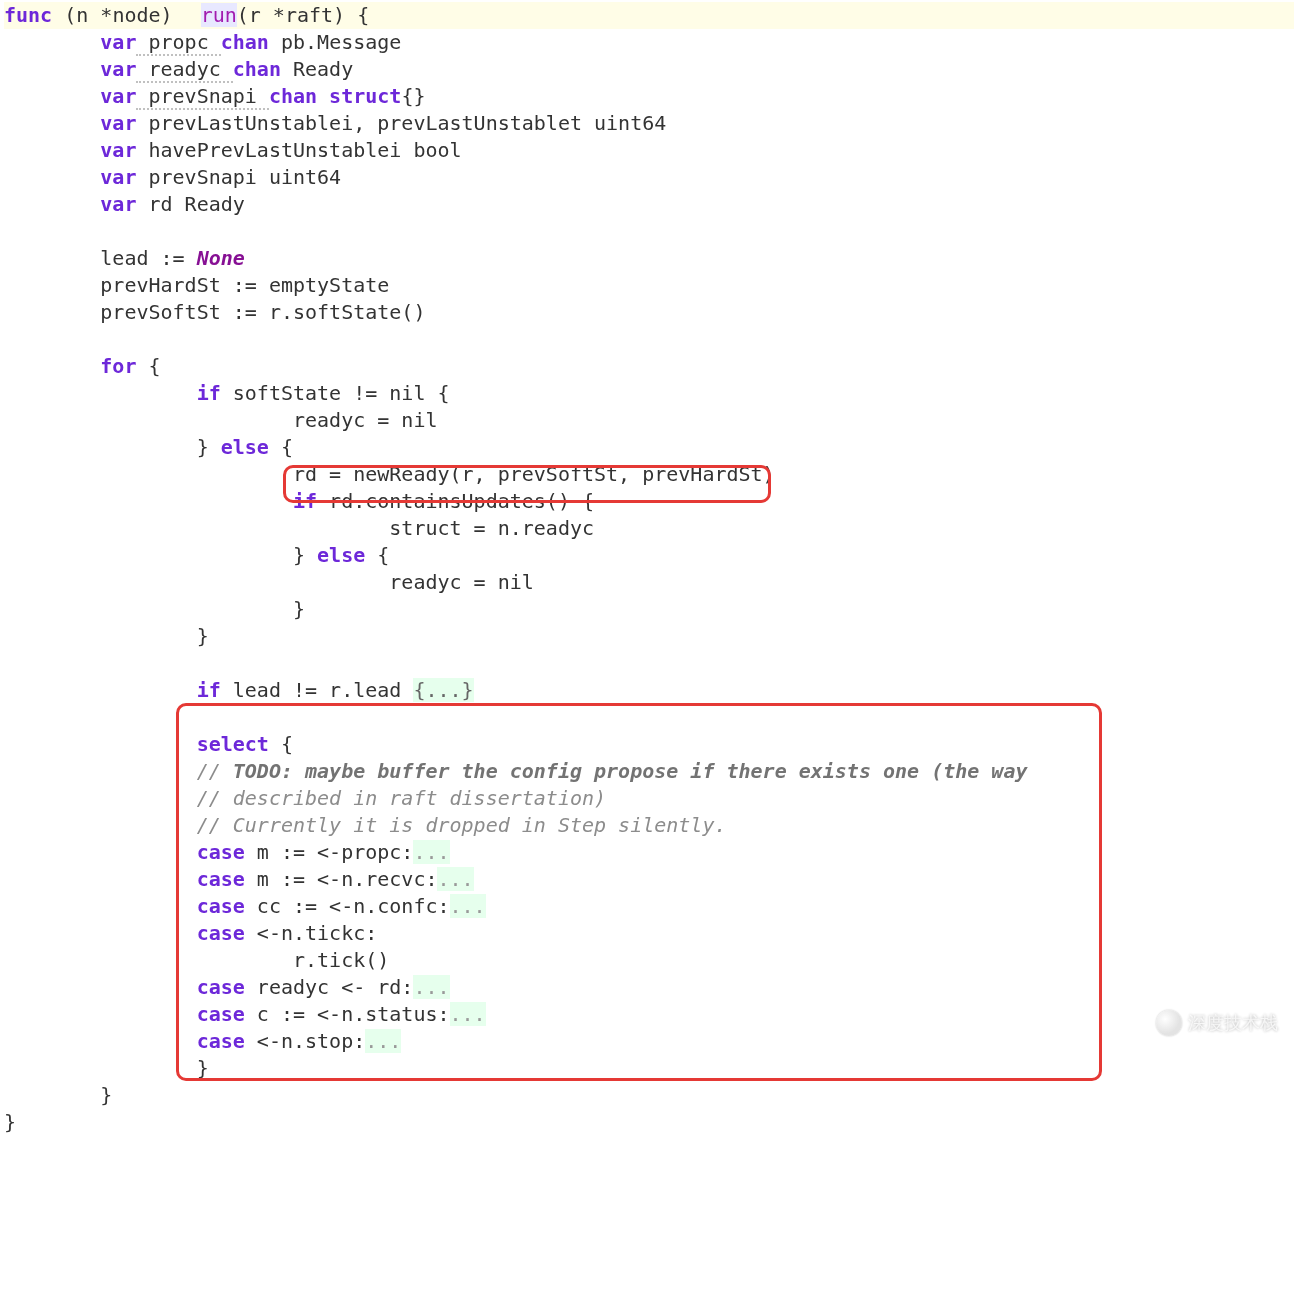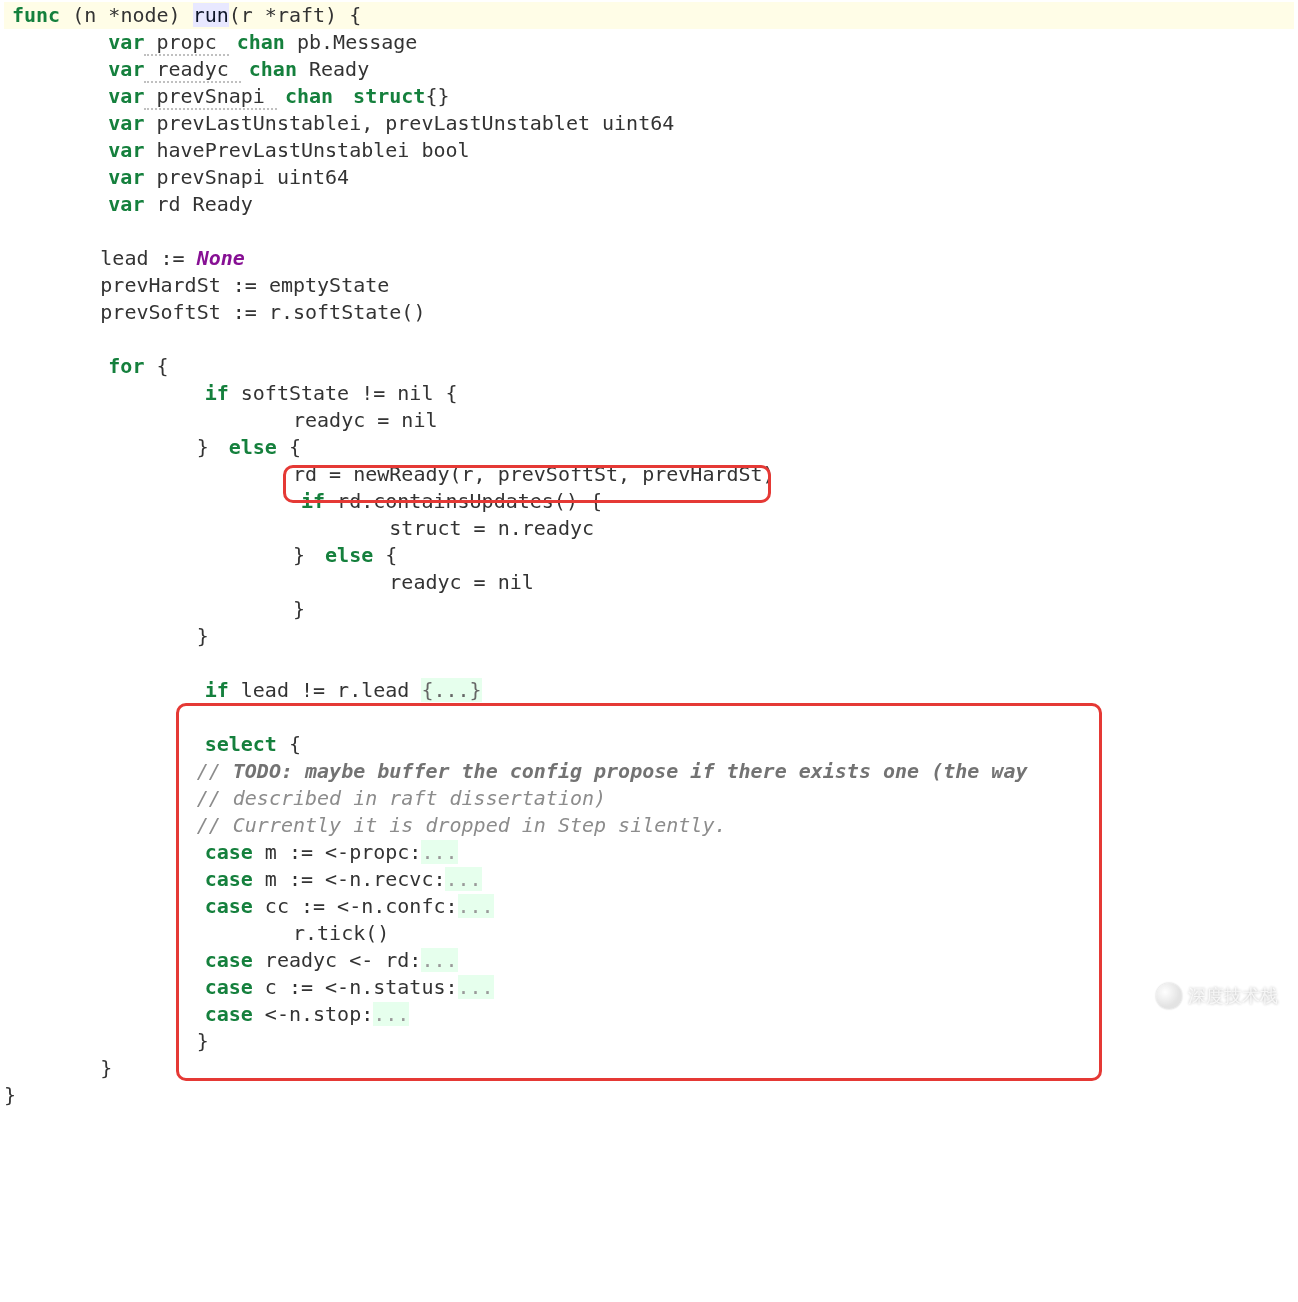--- a/index.html
+++ b/index.html
@@ -12,22 +12,22 @@
     color: #333;
     width: 1298px;
   }
   .code-container {
     padding: 2px 4px 20px 4px;
     position: relative;
   }
   .line {
     white-space: pre;
   }
-  .kw { color: #15803d; font-weight: bold; margin-left: 8px; }
-  .func-name { color: #0f172a; }
+  .kw { color: #6d28d9; font-weight: bold; }
+  .func-name { color: #a21caf; margin-left: 16px; }
   .none { color: #871094; font-style: italic; font-weight: bold; }
   .comment { color: #8c8c8c; font-style: italic; }
   .todo { color: #737373; font-style: italic; font-weight: bold; }
   .fold { background: #e6ffed; color: #999; }
   .fold-braces { background: #e6ffed; color: #666; }
   .highlight-line { background: #fffde7; display:inline-block; width:100%; }
   .red-box-1 {
     position: absolute;
     left: 283px;
     top: 465px;
@@ -100,20 +100,21 @@
 <div class="line"> </div>
 <div class="line">                <span class="kw">if</span><span> lead != r.lead </span><span class="fold-braces">{...}</span></div>
 <div class="line"> </div>
 <div class="line">                <span class="kw">select</span><span> {</span></div>
 <div class="line">                <span class="comment">// </span><span class="todo">TODO: maybe buffer the config propose if there exists one (the way</span></div>
 <div class="line">                <span class="comment">// described in raft dissertation)</span></div>
 <div class="line">                <span class="comment">// Currently it is dropped in Step silently.</span></div>
 <div class="line">                <span class="kw">case</span><span> m := &lt;-propc:</span><span class="fold">...</span></div>
 <div class="line">                <span class="kw">case</span><span> m := &lt;-n.recvc:</span><span class="fold">...</span></div>
 <div class="line">                <span class="kw">case</span><span> cc := &lt;-n.confc:</span><span class="fold">...</span></div>
+<div class="line">                <span class="kw">case</span><span> &lt;-n.tickc:</span></div>
 <div class="line">                        <span>r.tick()</span></div>
 <div class="line">                <span class="kw">case</span><span> readyc &lt;- rd:</span><span class="fold">...</span></div>
 <div class="line">                <span class="kw">case</span><span> c := &lt;-n.status:</span><span class="fold">...</span></div>
 <div class="line">                <span class="kw">case</span><span> &lt;-n.stop:</span><span class="fold">...</span></div>
 <div class="line">                <span>}</span></div>
 <div class="line">        <span>}</span></div>
 <div class="line"><span>}</span></div>
 
 <div class="red-box-1"></div>
 <div class="red-box-2"></div>

